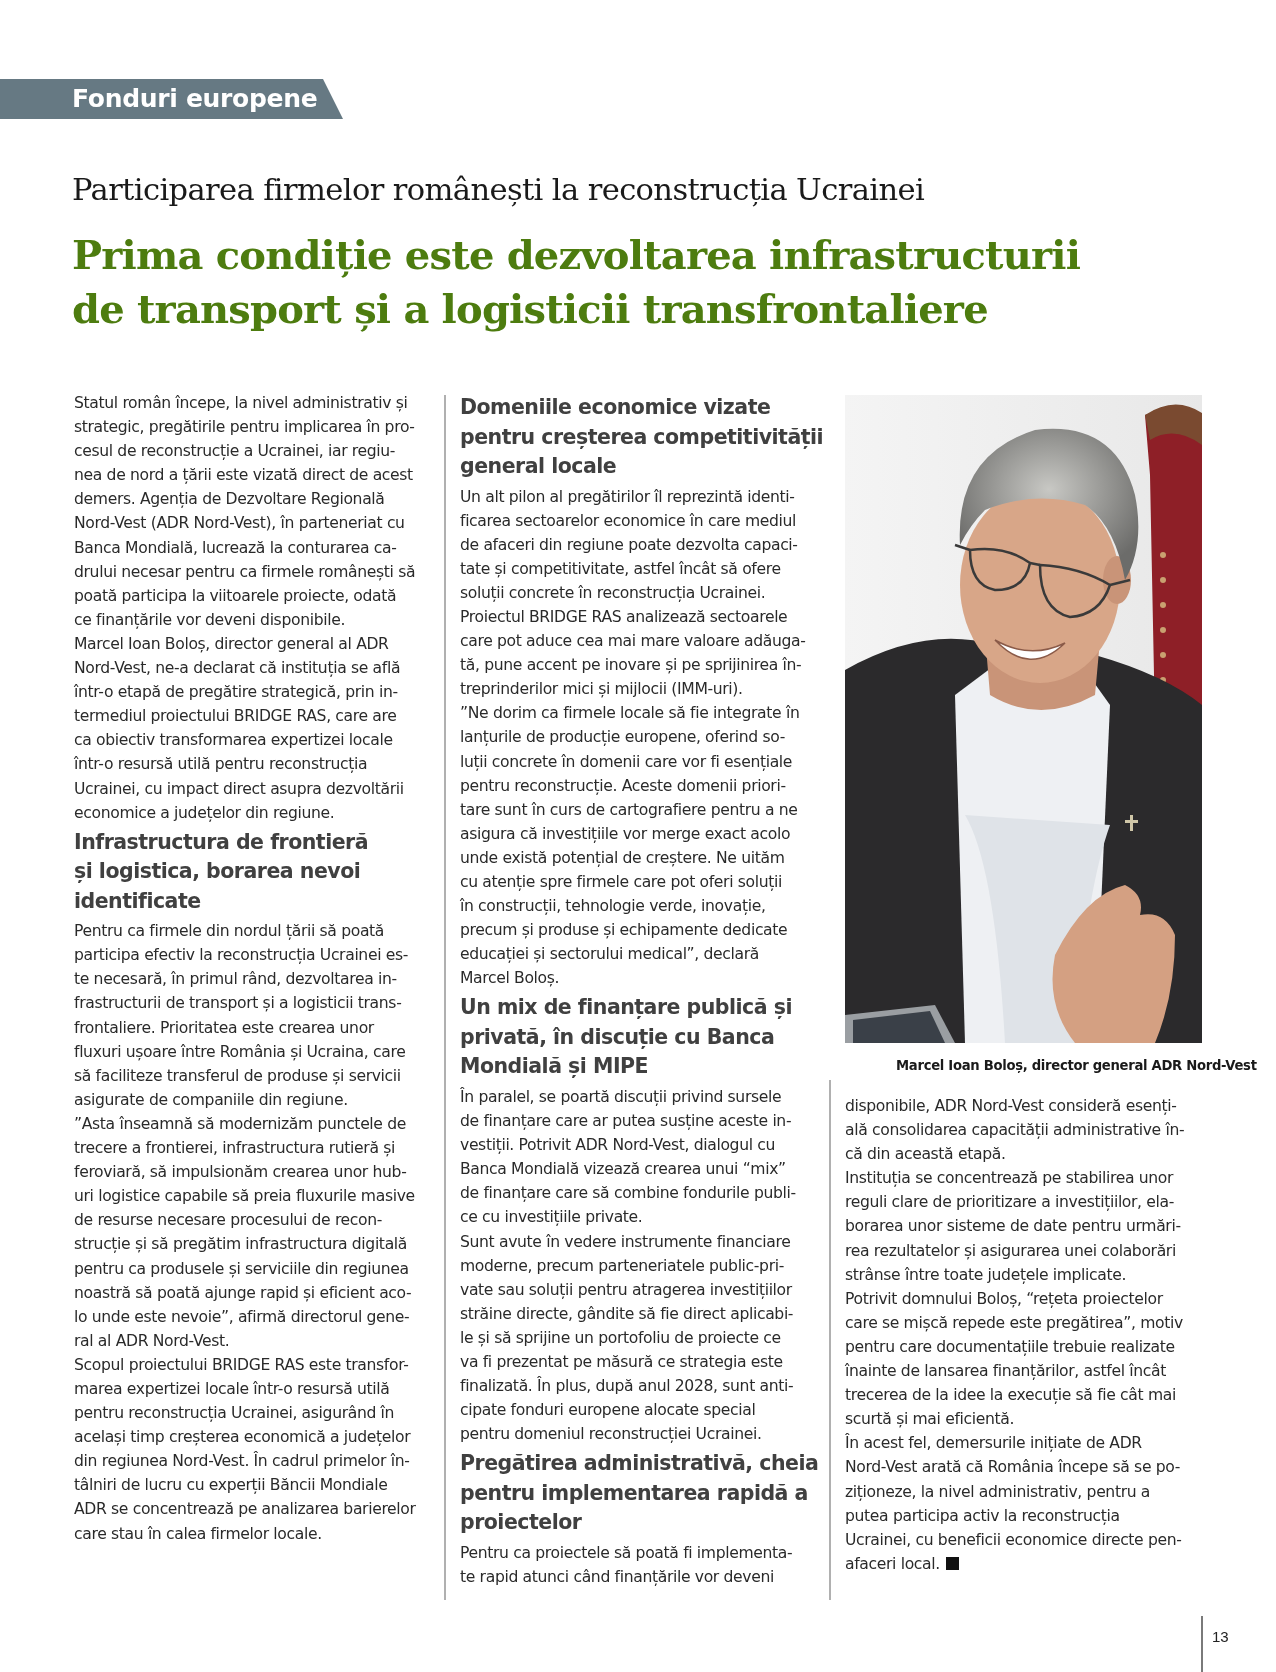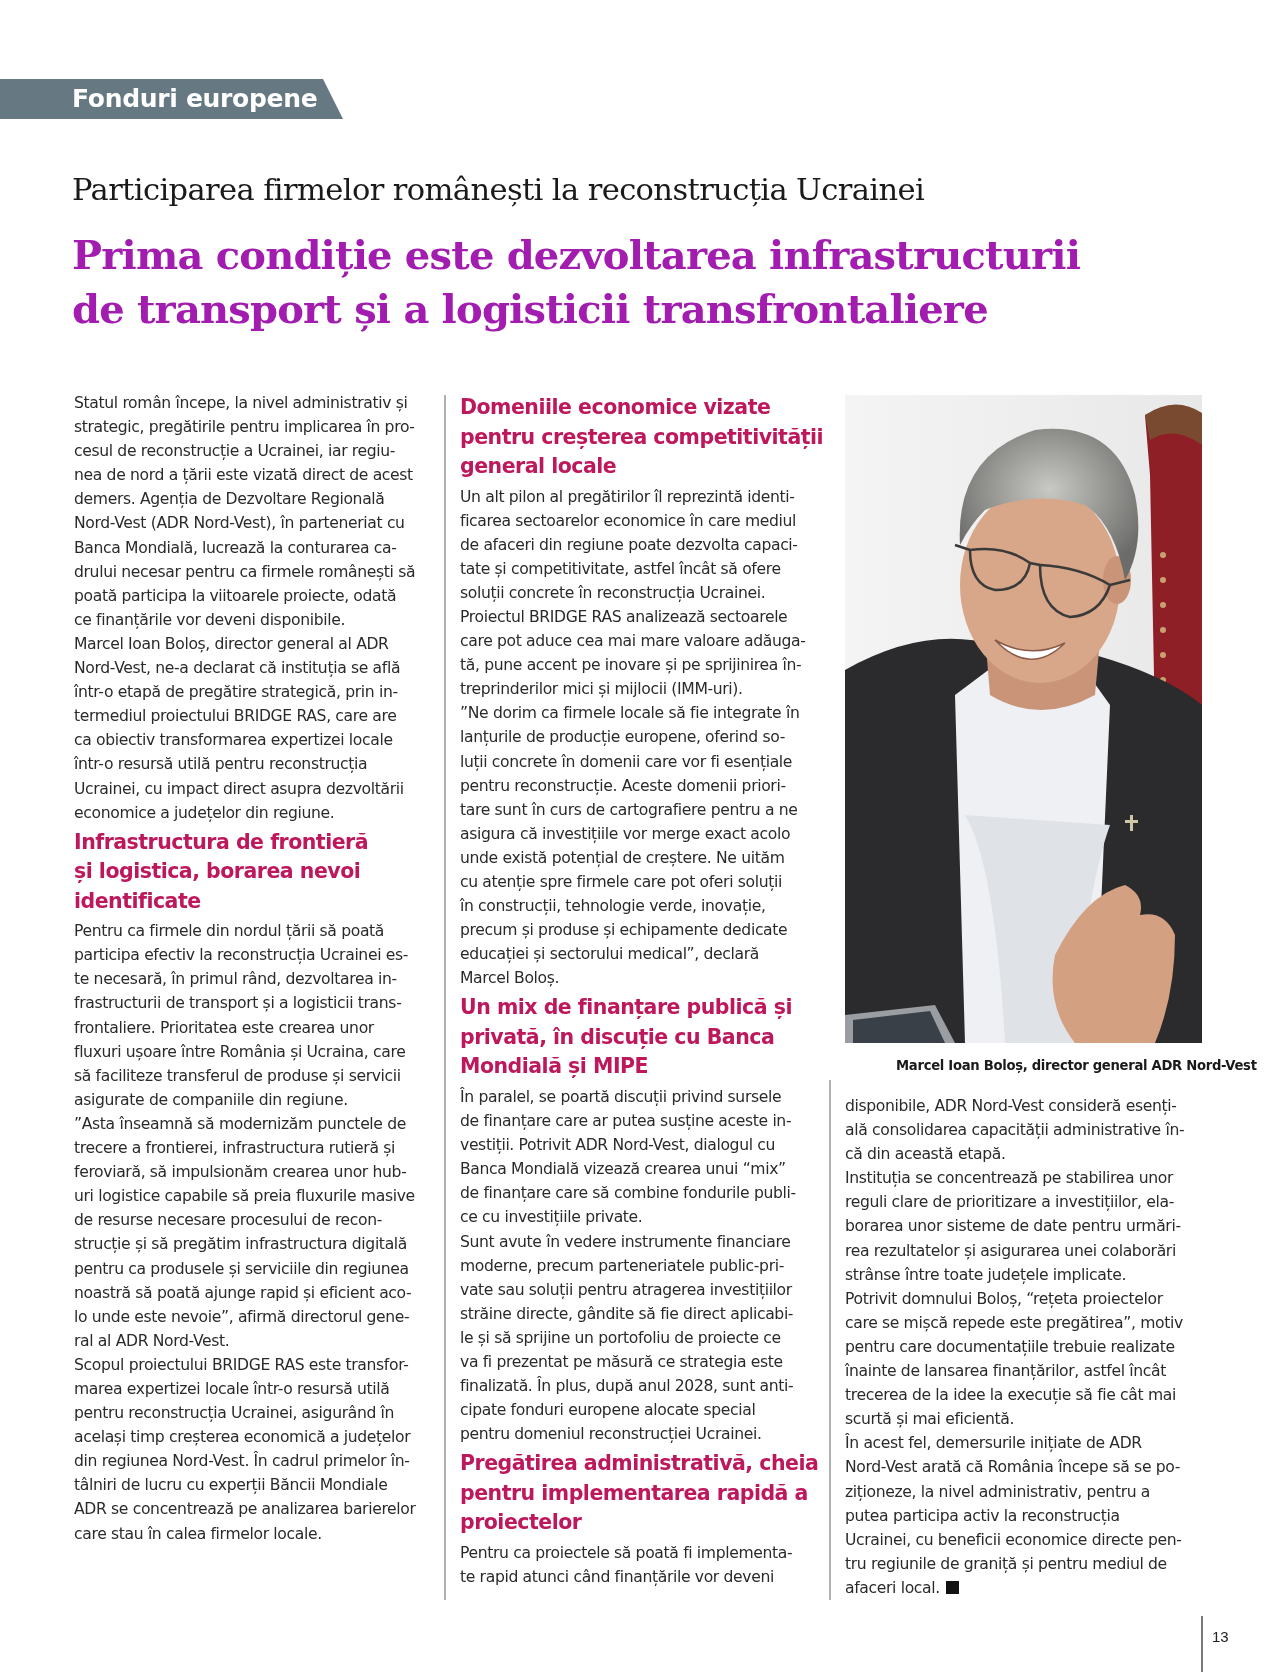--- a/index.html
+++ b/index.html
@@ -16,31 +16,31 @@
     letter-spacing: -0.3px;
   }
   .kicker {
     position: absolute; left: 72px; top: 172px;
     font-family: "DejaVu Serif", serif; font-size: 30.5px; color: #1a1a1a; letter-spacing: -0.6px;
     white-space: nowrap;
   }
   .headline {
     position: absolute; left: 72px; top: 228px; width: 1150px;
     font-family: "DejaVu Serif", serif; font-weight: bold; font-size: 40px; line-height: 54px;
-    color: #a21caf; letter-spacing: -0.8px;
+    color: #4d7c0f; letter-spacing: -0.8px;
   }
   .headline div { white-space: nowrap; }
   .col {
     position: absolute; font-family: "DejaVu Sans", sans-serif; font-size: 15.6px;
     line-height: 24.1px; color: #2a2a2a; letter-spacing: -0.35px;
   }
   .col .ln { white-space: nowrap; display: block; }
   .col h3 {
     margin: 0; font-family: "DejaVu Sans", sans-serif; font-weight: bold; font-size: 20.5px;
-    line-height: 29.5px; color: #be185d; letter-spacing: -0.5px;
+    line-height: 29.5px; color: #404040; letter-spacing: -0.5px;
   }
   .col h3 .ln { white-space: nowrap; display: block; }
   .c1 { left: 74px; top: 391px; width: 360px; }
   .c2 { left: 460px; top: 393px; width: 360px; }
   .c3 { left: 845px; top: 1094px; width: 360px; }
   .h-mid { margin-top: 3px !important; margin-bottom: 3px !important; }
   .divider { position: absolute; width: 2px; background: #b0b0b0; }
   .d1 { left: 444px; top: 395px; height: 1205px; }
   .d2 { left: 829px; top: 1080px; height: 520px; }
   .photo {
@@ -269,19 +269,18 @@
       <span class="ln">care se mișcă repede este pregătirea”, motiv</span>
       <span class="ln">pentru care documentațiile trebuie realizate</span>
       <span class="ln">înainte de lansarea finanțărilor, astfel încât</span>
       <span class="ln">trecerea de la idee la execuție să fie cât mai</span>
       <span class="ln">scurtă și mai eficientă.</span>
       <span class="ln">În acest fel, demersurile inițiate de ADR</span>
       <span class="ln">Nord-Vest arată că România începe să se po-</span>
       <span class="ln">ziționeze, la nivel administrativ, pentru a</span>
       <span class="ln">putea participa activ la reconstrucția</span>
       <span class="ln">Ucrainei, cu beneficii economice directe pen-</span>
-      <span class="ln">tru regiunile de graniță și pentru mediul de</span>
       <span class="ln">afaceri local.<span class="end-mark"></span></span>
     </div>
 </div>
 
 <div class="page-rule"></div>
 <div class="page-num">13</div>
 
 </body></html>

